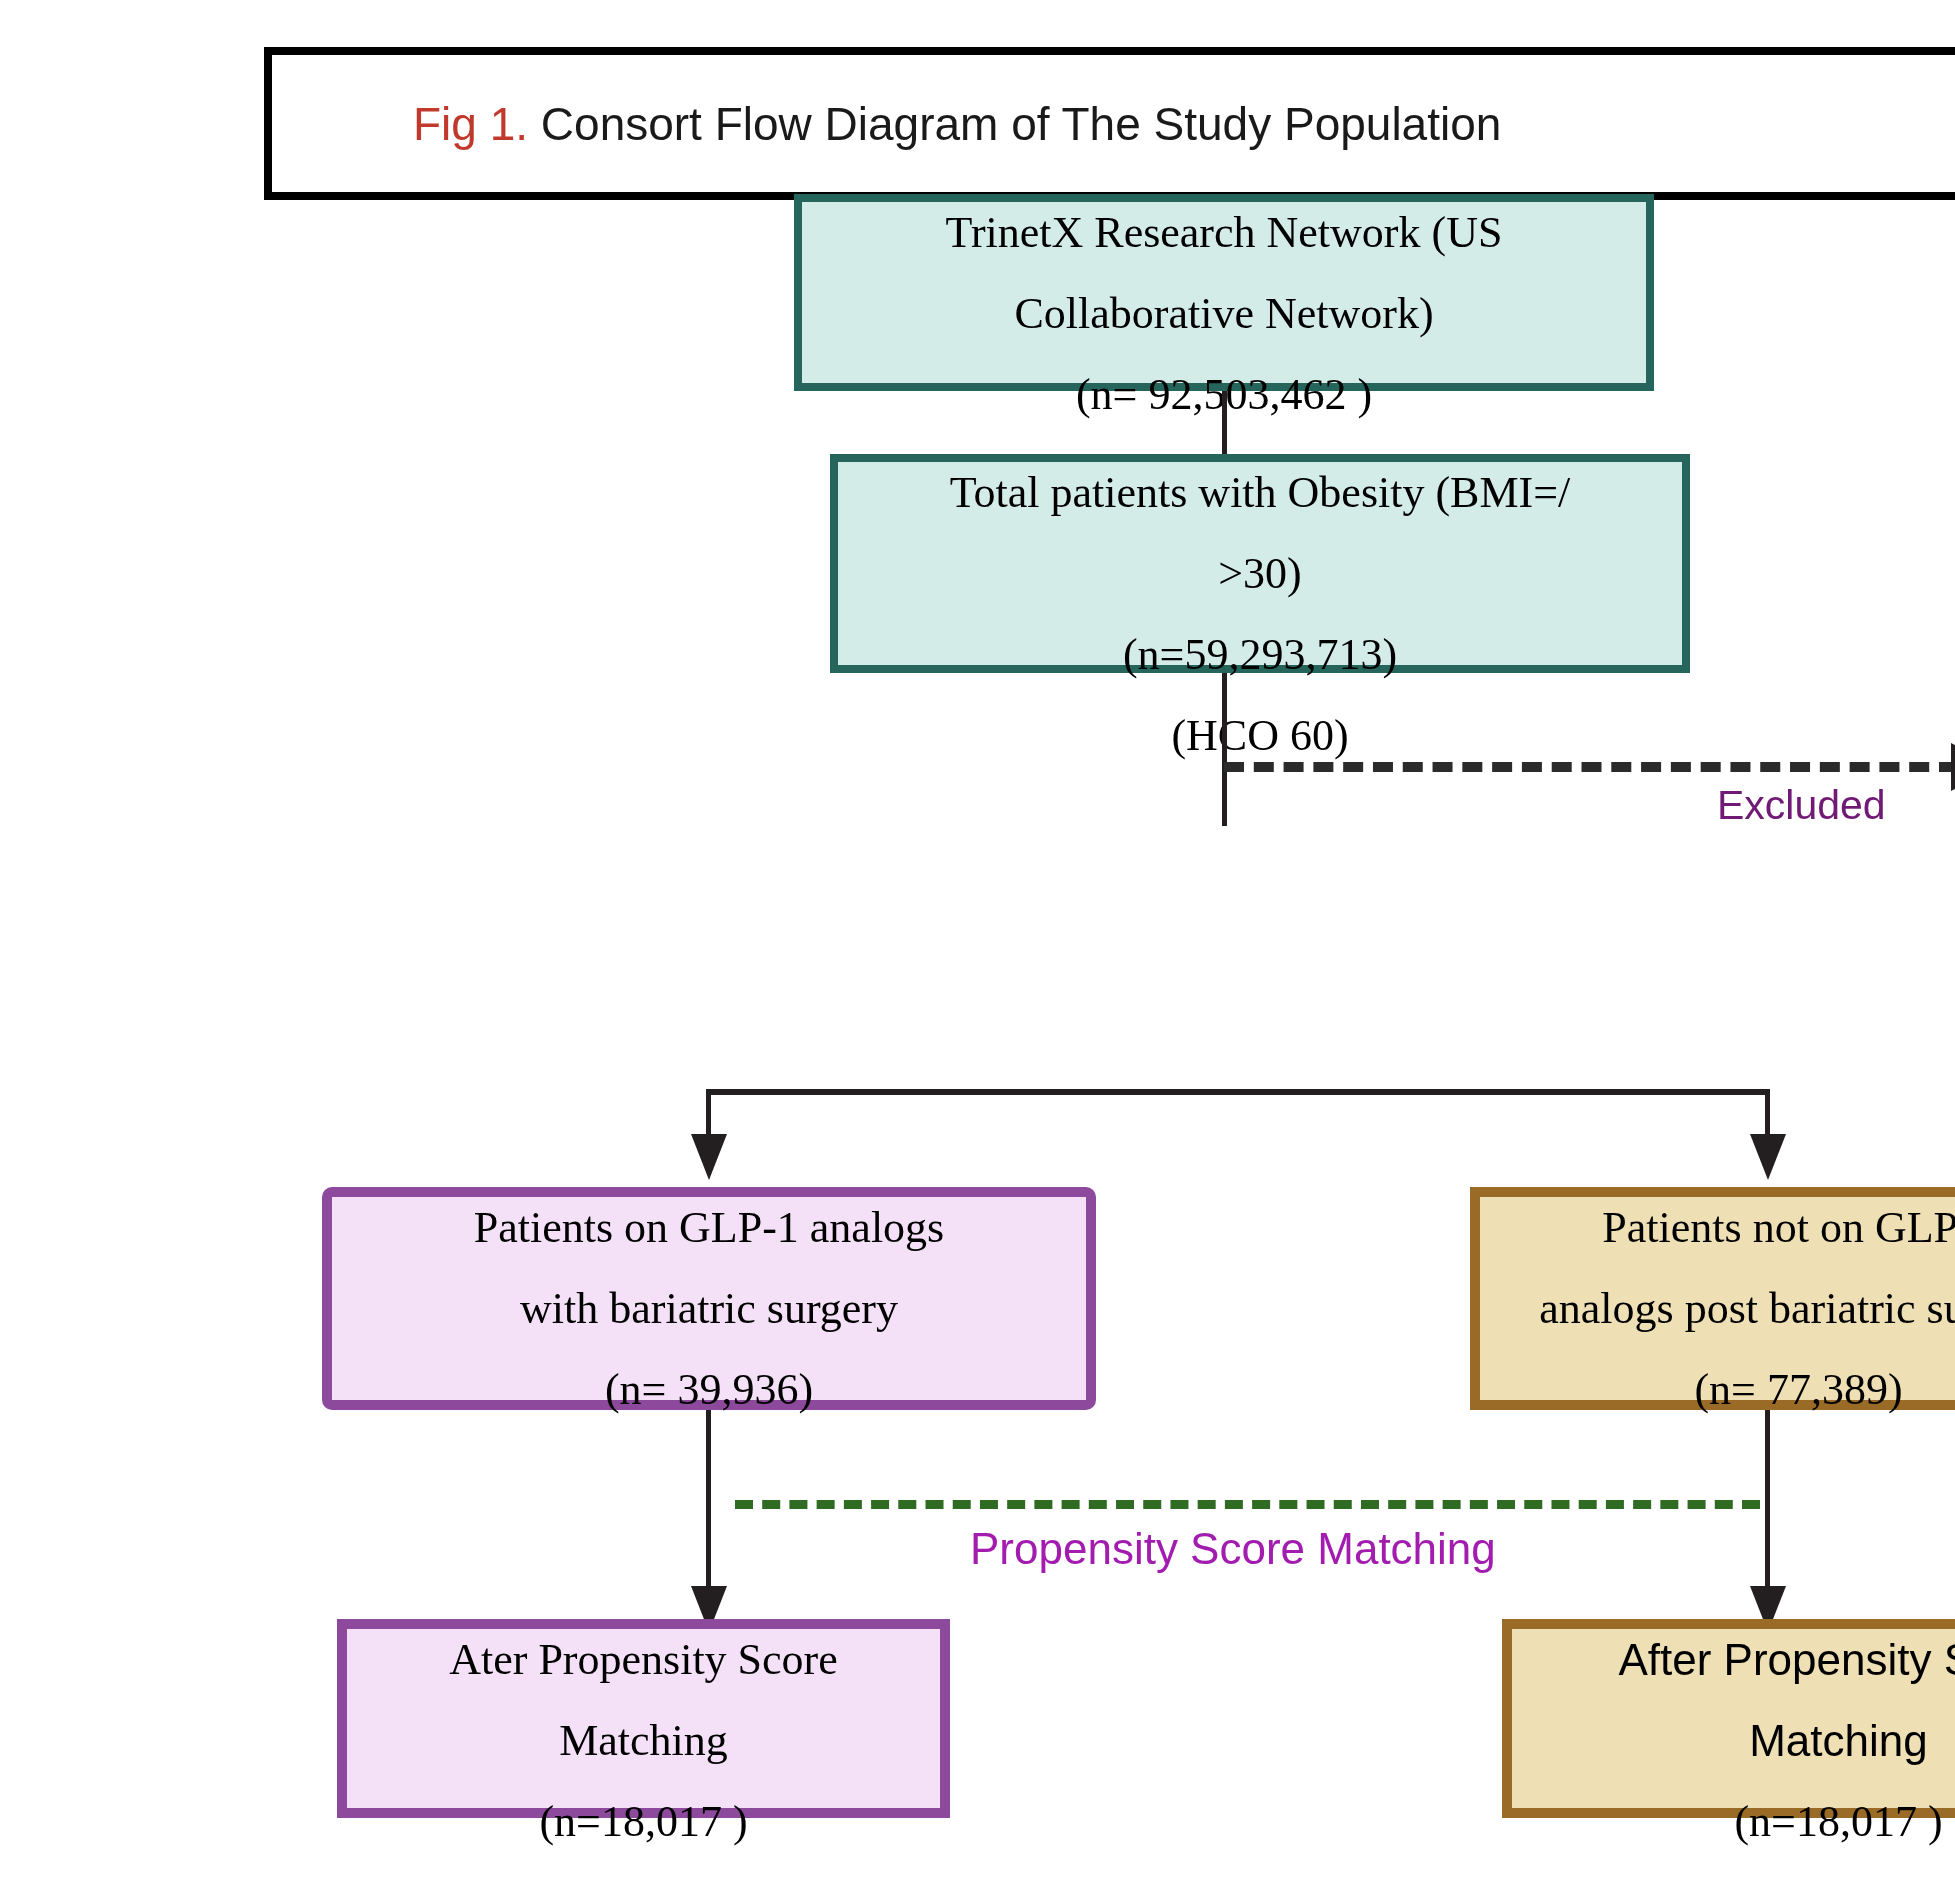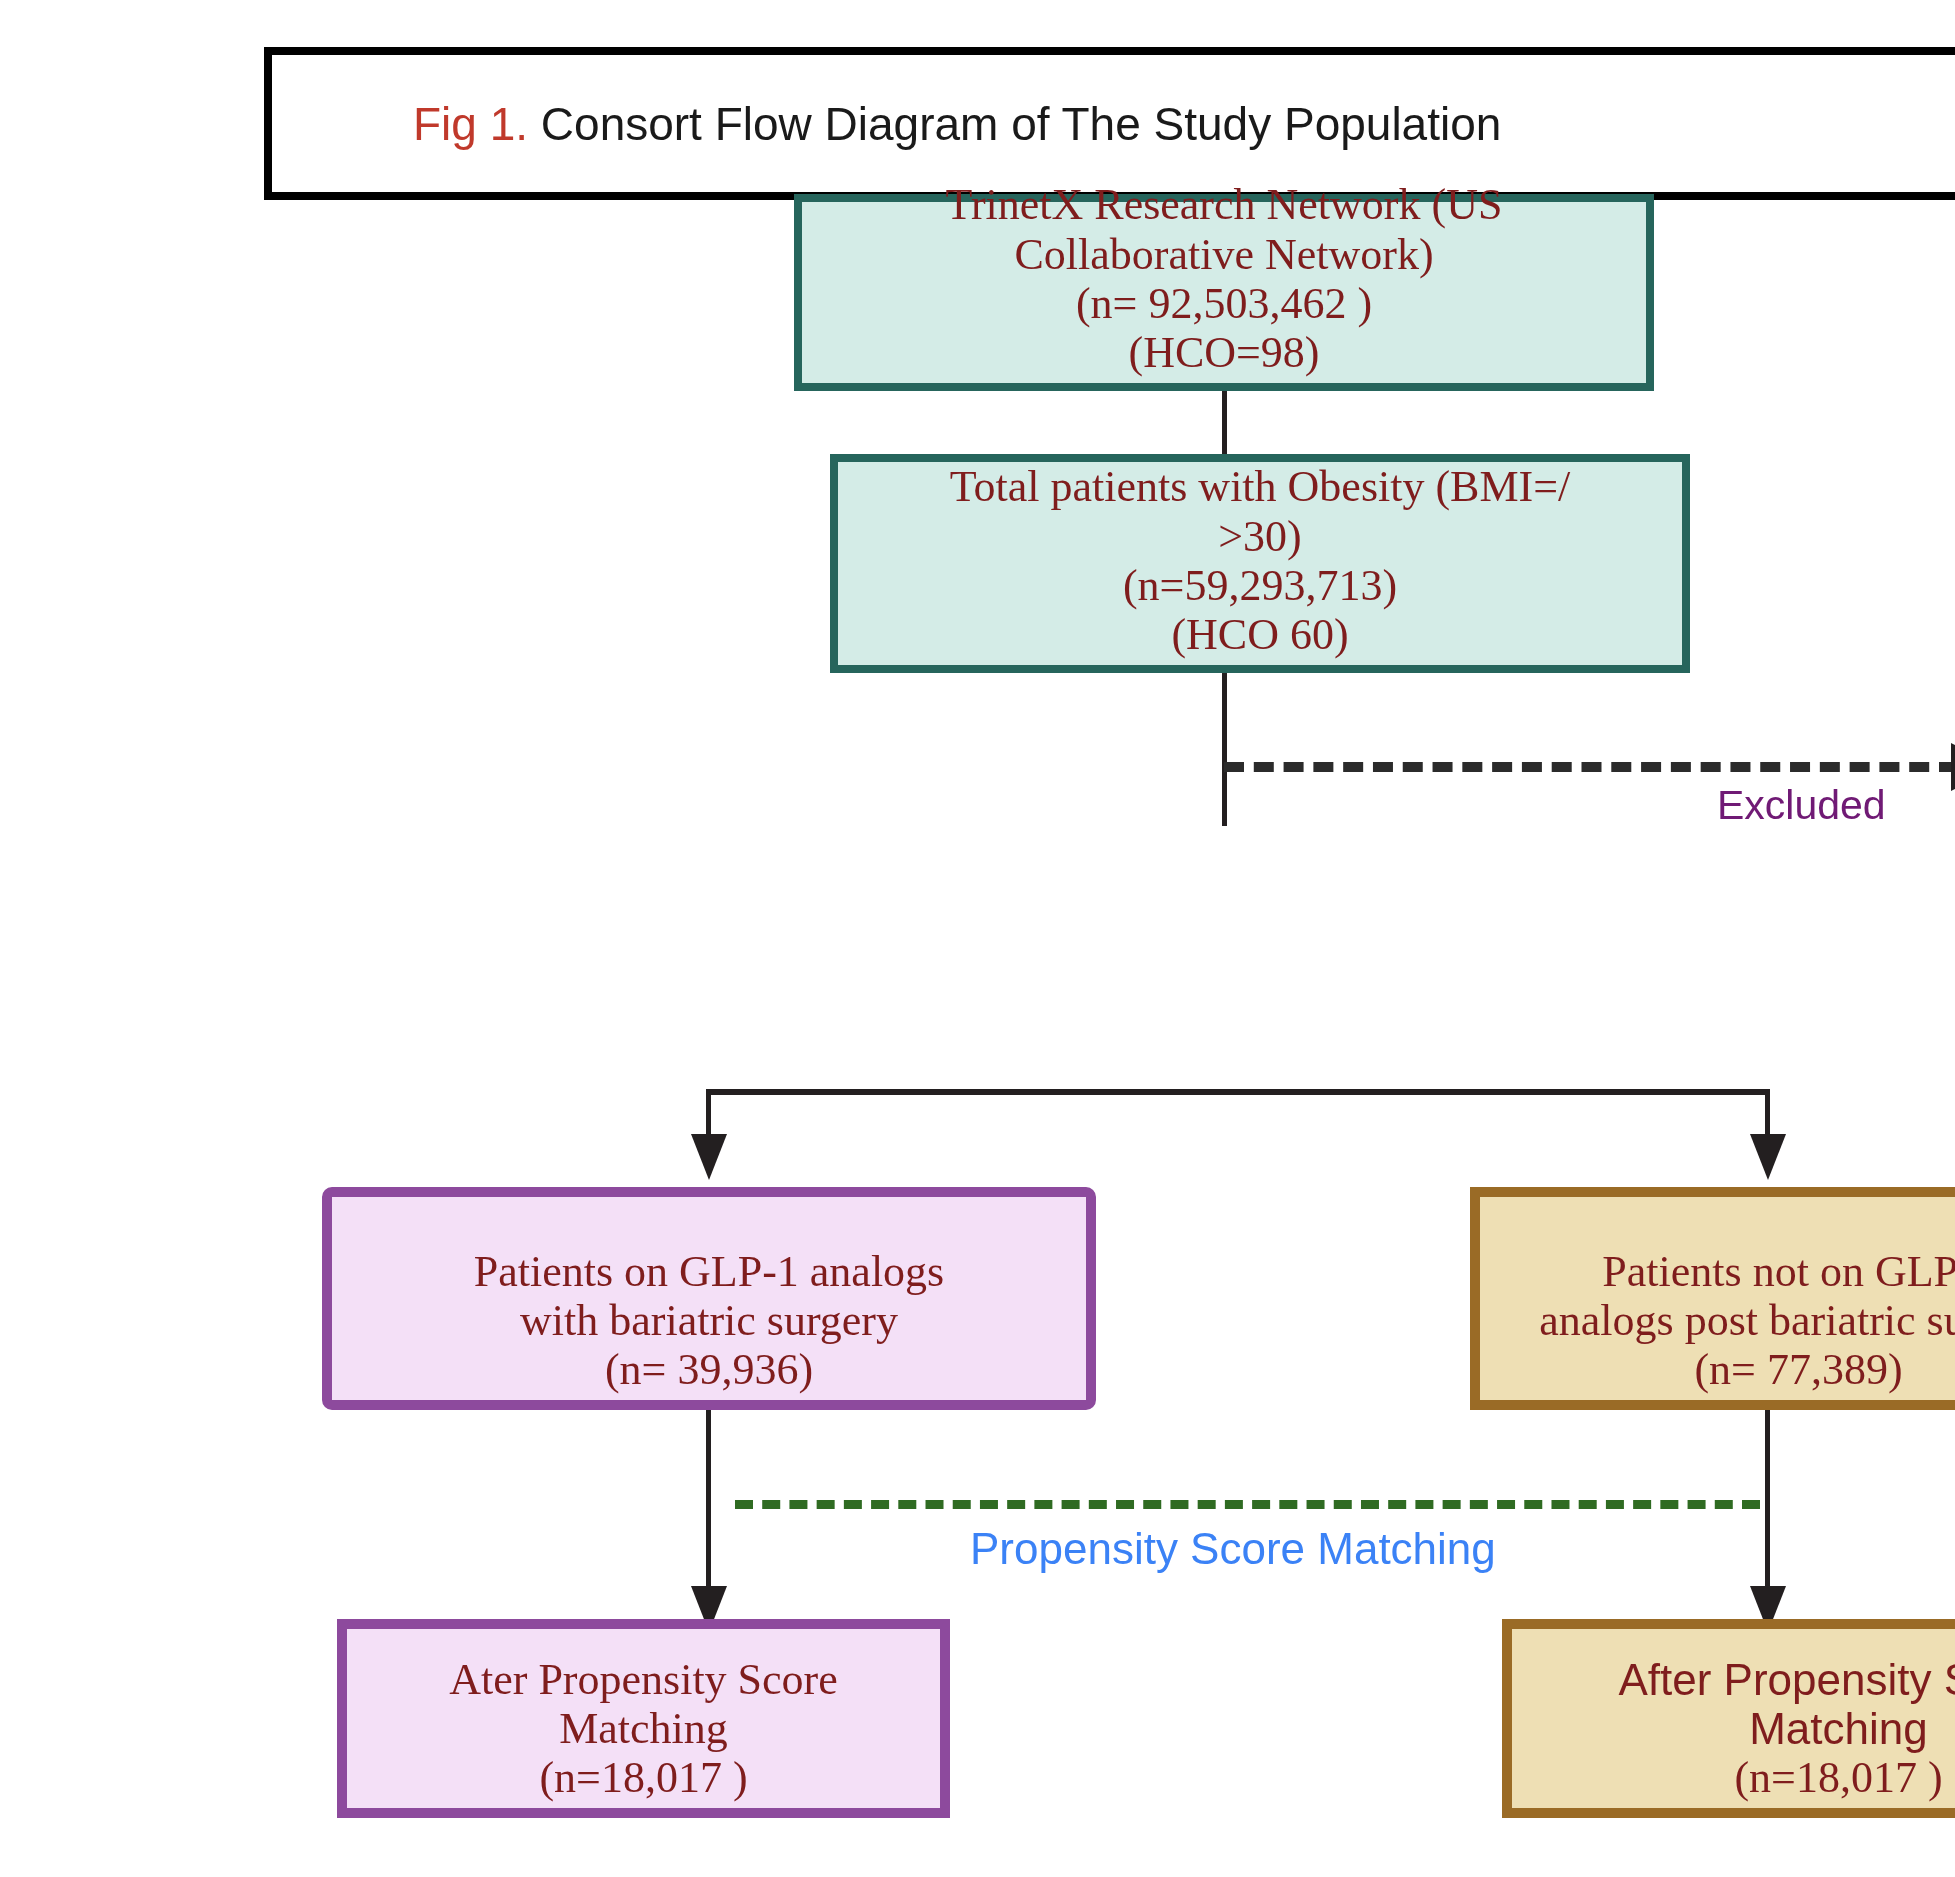--- a/index.html
+++ b/index.html
@@ -32,25 +32,26 @@
   }
   .title-fig{color:#c0392b;}
 
   
   .node{
     position:absolute;
     box-sizing:border-box;
     display:flex;
     flex-direction:column;
     align-items:center;
-    justify-content:flex-end;
+    justify-content:space-between;
     text-align:center;
-    color:#7f1d1d;
+    color:#000000;
     line-height:1.12;
     padding:5.5px 10.2px;
+    gap:32px;
   }
   .node .ln{display:block;width:100%;}
 
   .teal{
     background:#d4ece7;
     border:8.6px solid #26655c;
   }
   .pink{
     background:#f4e0f7;
     border:10.2px solid #8d4a9d;
@@ -128,21 +129,21 @@
     position:absolute;
     left:735px; top:1500px; width:1025px;
     height:0;
     border-top:9.4px dashed #2f6b22;
   }
   #psm-label{
     position:absolute;
     left:970px; top:1524px;
     font-family:"Liberation Sans", sans-serif;
     font-size:44px;
-    color:#3b82f6;
+    color:#a21caf;
     white-space:nowrap;
   }
 </style>
 </head>
 <body>
 
 <div id="stage">
 
   <div class="title-box">
     <div class="title-text">

